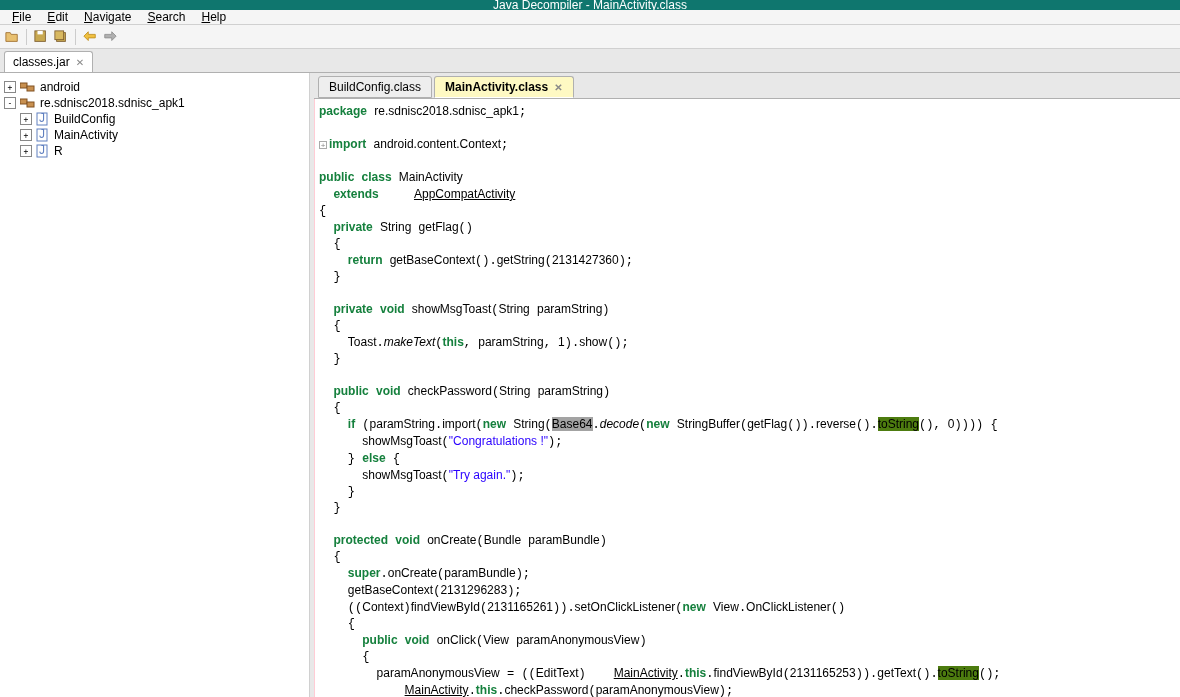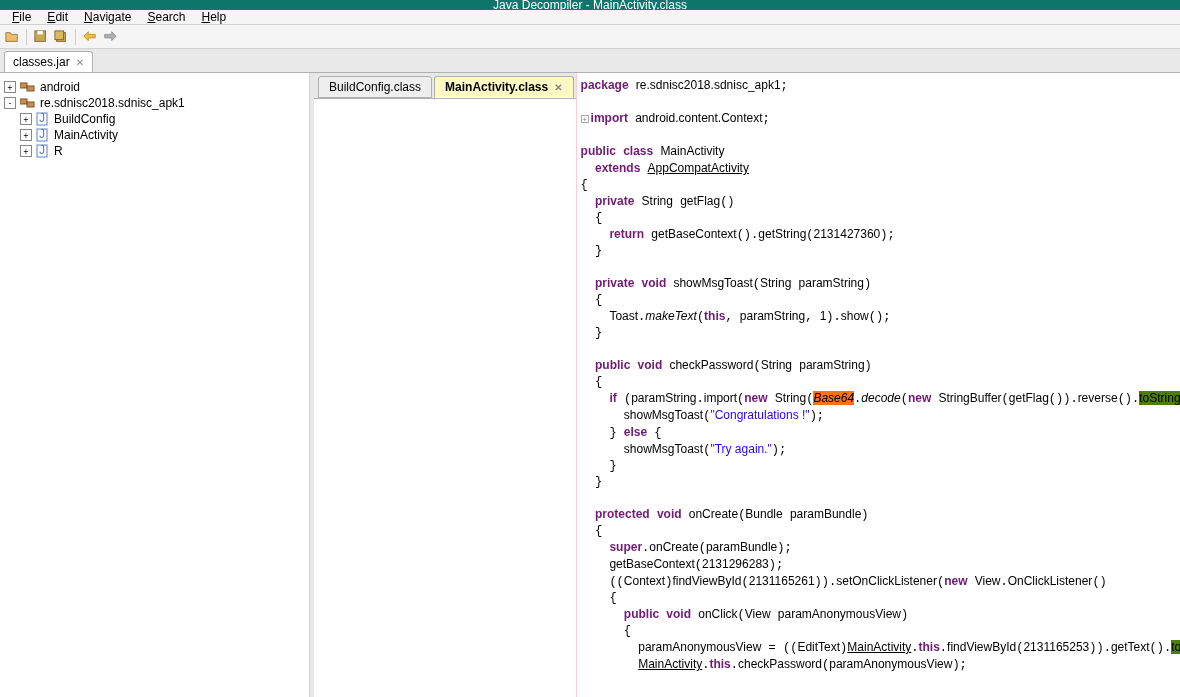--- a/index.html
+++ b/index.html
@@ -25,36 +25,36 @@
 .tree-node { display: flex; align-items: center; padding: 1px 0; white-space: nowrap; }
 .tree-indent { display: inline-block; width: 16px; }
 .expander { width: 12px; height: 12px; border: 1px solid #888; display: inline-flex; align-items: center; justify-content: center; font-size: 8px; font-family: monospace; margin-right: 4px; }
 .pkg-icon { display: inline-flex; width: 16px; height: 12px; margin-right: 4px; }
 .pkg-icon svg, .cls-icon svg { width: 100%; height: 100%; }
 .cls-icon { display: inline-flex; width: 14px; height: 14px; margin-right: 4px; }
 .tree-label { cursor: default; }
 
 .splitter { width: 4px; background: #e8e8e8; cursor: ew-resize; }
 
-.code-panel { flex: 1; display: flex; flex-direction: row; min-width: 0; }
+.code-panel { flex: 1; display: flex; flex-direction: column; min-width: 0; }
 .class-tabs { height: 26px; border-bottom: 1px solid #b0b0b0; display: flex; align-items: flex-end; padding-left: 4px; background: #e8e8e8;}
 .class-tab { border: 1px solid #b0b0b0; padding: 3px 10px; display: flex; align-items: center; gap: 6px; margin-right: 2px; background: #eee; border-top-left-radius: 3px; border-top-right-radius: 3px;}
 .class-tab.active { background: #fef9c3; border-bottom: 1px solid #fff; font-weight: bold; }
 .class-tab .close-x { color: #888; font-size: 10px; font-family: Arial; }
 
 .code-area { flex: 1; overflow: auto; background: #fff; border-left: 1px solid #ffccd5;}
 pre.code { font-family: Consolas, "Courier New", monospace; font-size: 12px; line-height: 16px; padding: 4px 0 4px 4px; white-space: pre; }
 .gutter { display: inline-block; width: 10px; text-align: center; color: #888; }
 .gutter.exp { border: 1px solid #aaa; font-size: 8px; line-height: 8px; width: 8px; height: 8px; margin-right: 2px;}
 
-.kw { color: #701a75; font-weight: bold; }
+.kw { color: #15803d; font-weight: bold; }
 .str { color: #2a00ff; }
 .ital { font-style: italic; }
-.und { text-decoration: underline; }
-.hl-sel { background: #f97316; font-style: italic; }
+.und { text-decoration: underline; margin-left: 28px; }
+.hl-sel { background: #a3a3a3; }
 .hl-mark { background: #4d7c0f; }
 </style>
 </head>
 <body>
 
 <div class="titlebar"><span>Java Decompiler - MainActivity.class</span></div>
 
 <div class="menubar">
   <div class="menu-item"><span class="ul">F</span>ile</div>
   <div class="menu-item"><span class="ul">E</span>dit</div>

